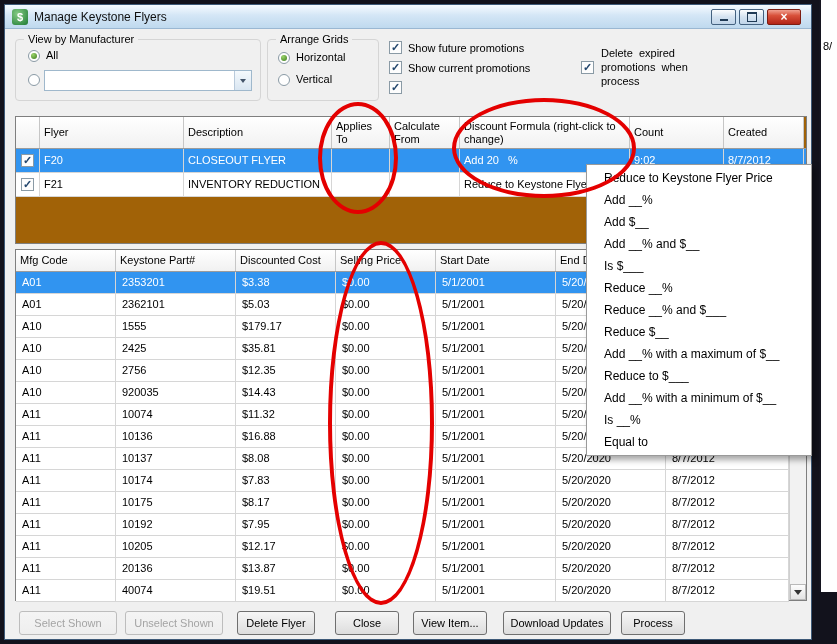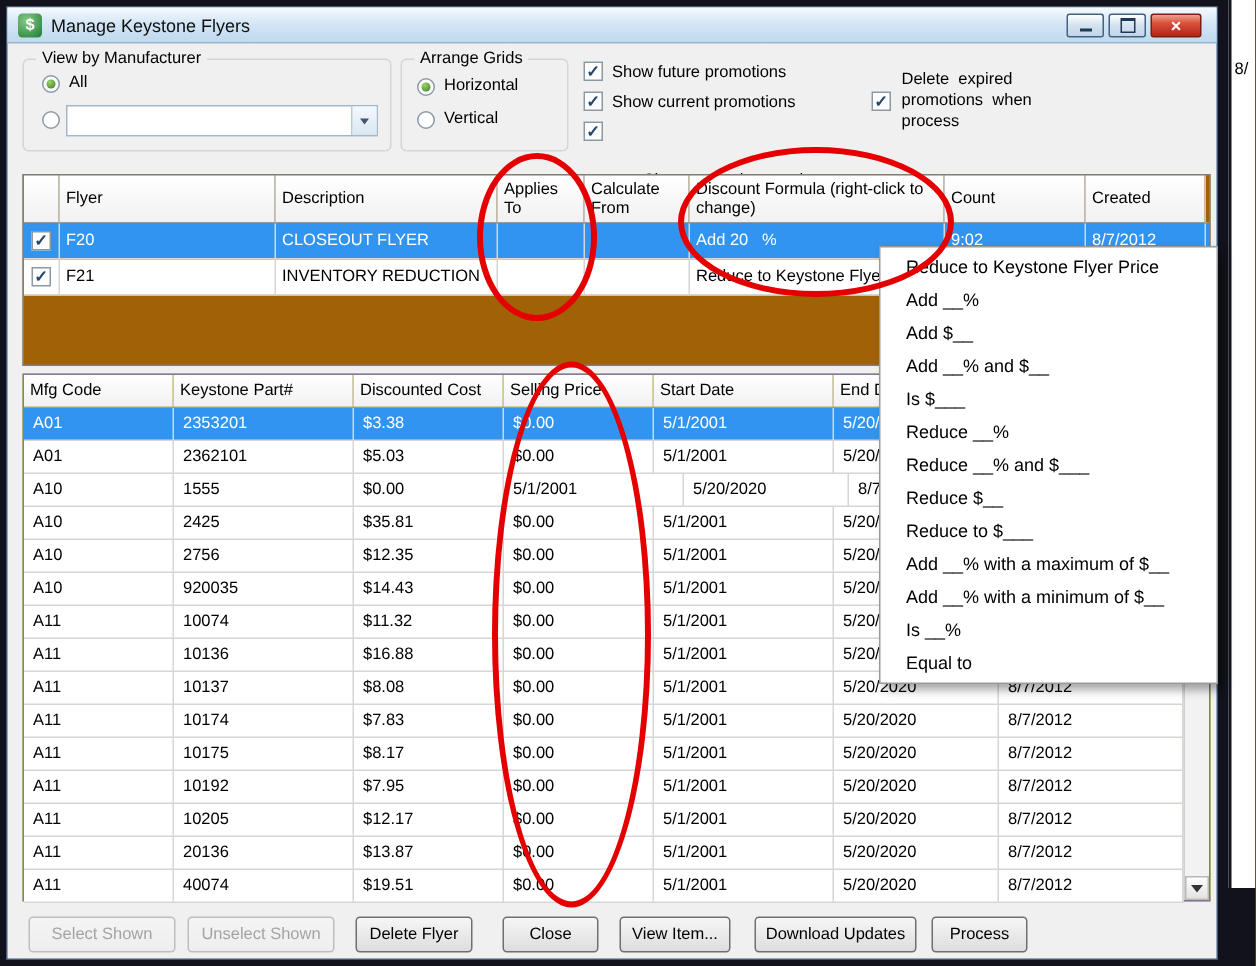--- a/index.html
+++ b/index.html
@@ -56,21 +56,21 @@
   .c-cb{width:24px} .c-flyer{width:144px} .c-desc{width:148px} .c-app{width:58px}
   .c-calc{width:70px} .c-form{width:170px} .c-count{width:94px} .c-created{width:80px}
   .g1row { display:flex; height:24px; background:#fff; }
   .g1row.selected { background:#3194f0; color:#fff; }
   .cell { border-right:1px solid #d6d6d6; border-bottom:1px solid #d6d6d6;
     padding:5px 4px; overflow:hidden; white-space:pre; }
   .cell.cb { display:flex; align-items:center; justify-content:center; padding:0; }
   .cell.combo-cell { padding:2px; }
   
   .grid2 { position:absolute; left:10px; top:244px; width:792px; height:352px;
-    background:#eab308; border:1px solid #7f7f7f; }
+    background:#f0abfc; border:1px solid #7f7f7f; }
   .g2hdr { display:flex; height:22px; border-bottom:1px solid #9b9b9b; }
   .g2hdr .hcell { justify-content:center; }
   .g2c0{width:100px} .g2c1{width:120px} .g2c2{width:100px} .g2c3{width:100px}
   .g2c4{width:120px} .g2c5{width:110px} .g2c6{width:123px} .hfill{width:17px; border-right:none;}
   .g2row { display:flex; height:22px; background:#fff; width:773px; }
   .g2row.selected { background:#3194f0; color:#fff; }
   .g2cell { border-right:1px solid #d6d6d6; border-bottom:1px solid #d6d6d6;
     padding:4px 6px; overflow:hidden; white-space:nowrap; }
   .vscroll { position:absolute; top:22px; right:0; bottom:0; width:17px;
     background:#f2f2f2; border-left:1px solid #cfcfcf; }
@@ -219,20 +219,21 @@
     <div class="g2cell g2c1">2362101</div>
     <div class="g2cell g2c2">$5.03</div>
     <div class="g2cell g2c3">$0.00</div>
     <div class="g2cell g2c4">5/1/2001</div>
     <div class="g2cell g2c5">5/20/2020</div>
     <div class="g2cell g2c6">8/7/2012</div>
   </div>
           <div class="g2row">
     <div class="g2cell g2c0">A10</div>
     <div class="g2cell g2c1">1555</div>
+    <div class="g2cell g2c2">$179.17</div>
     <div class="g2cell g2c3">$0.00</div>
     <div class="g2cell g2c4">5/1/2001</div>
     <div class="g2cell g2c5">5/20/2020</div>
     <div class="g2cell g2c6">8/7/2012</div>
   </div>
           <div class="g2row">
     <div class="g2cell g2c0">A10</div>
     <div class="g2cell g2c1">2425</div>
     <div class="g2cell g2c2">$35.81</div>
     <div class="g2cell g2c3">$0.00</div>
@@ -357,22 +358,22 @@
 
     <div class="ctx">
         <div class="ctx-item">Reduce to Keystone Flyer Price</div>
         <div class="ctx-item">Add __%</div>
         <div class="ctx-item">Add $__</div>
         <div class="ctx-item">Add __% and $__</div>
         <div class="ctx-item">Is $___</div>
         <div class="ctx-item">Reduce __%</div>
         <div class="ctx-item">Reduce __% and $___</div>
         <div class="ctx-item">Reduce $__</div>
+        <div class="ctx-item">Add __% with a maximum of $__</div>
         <div class="ctx-item">Reduce to $___</div>
-        <div class="ctx-item">Add __% with a maximum of $__</div>
         <div class="ctx-item">Add __% with a minimum of $__</div>
         <div class="ctx-item">Is __%</div>
         <div class="ctx-item">Equal to</div>
       </div>
 
   </div>
 
   <div class="sliver">
     <span>8/</span>
   </div>

